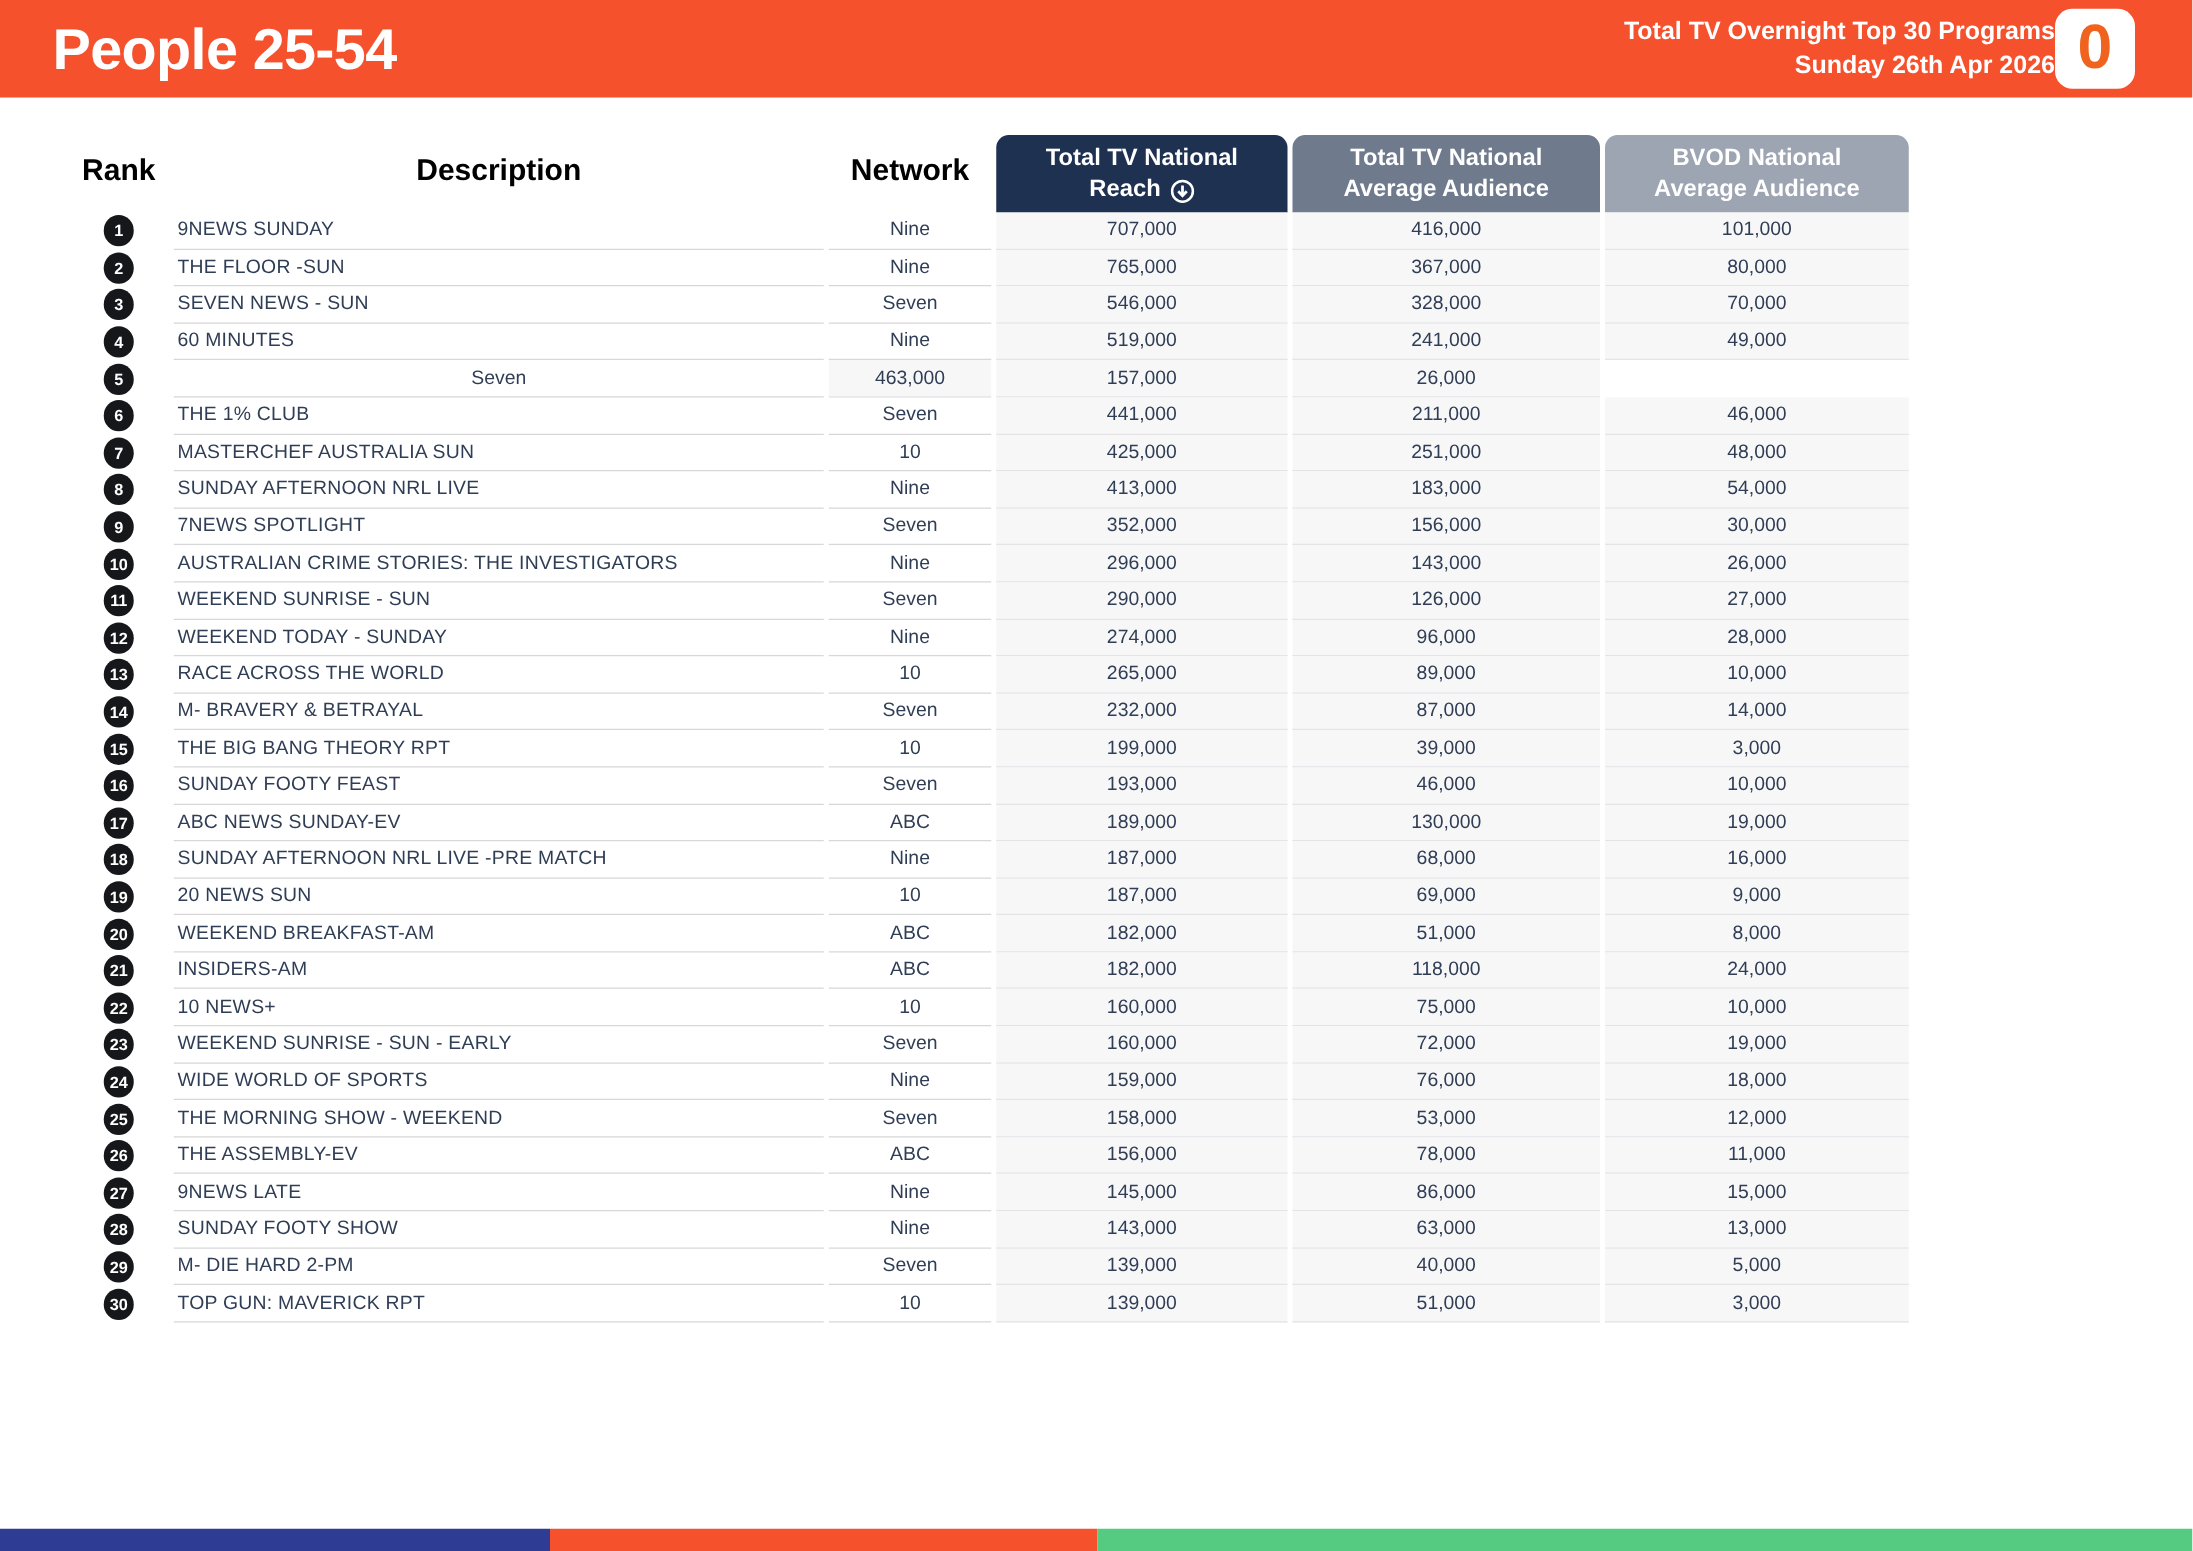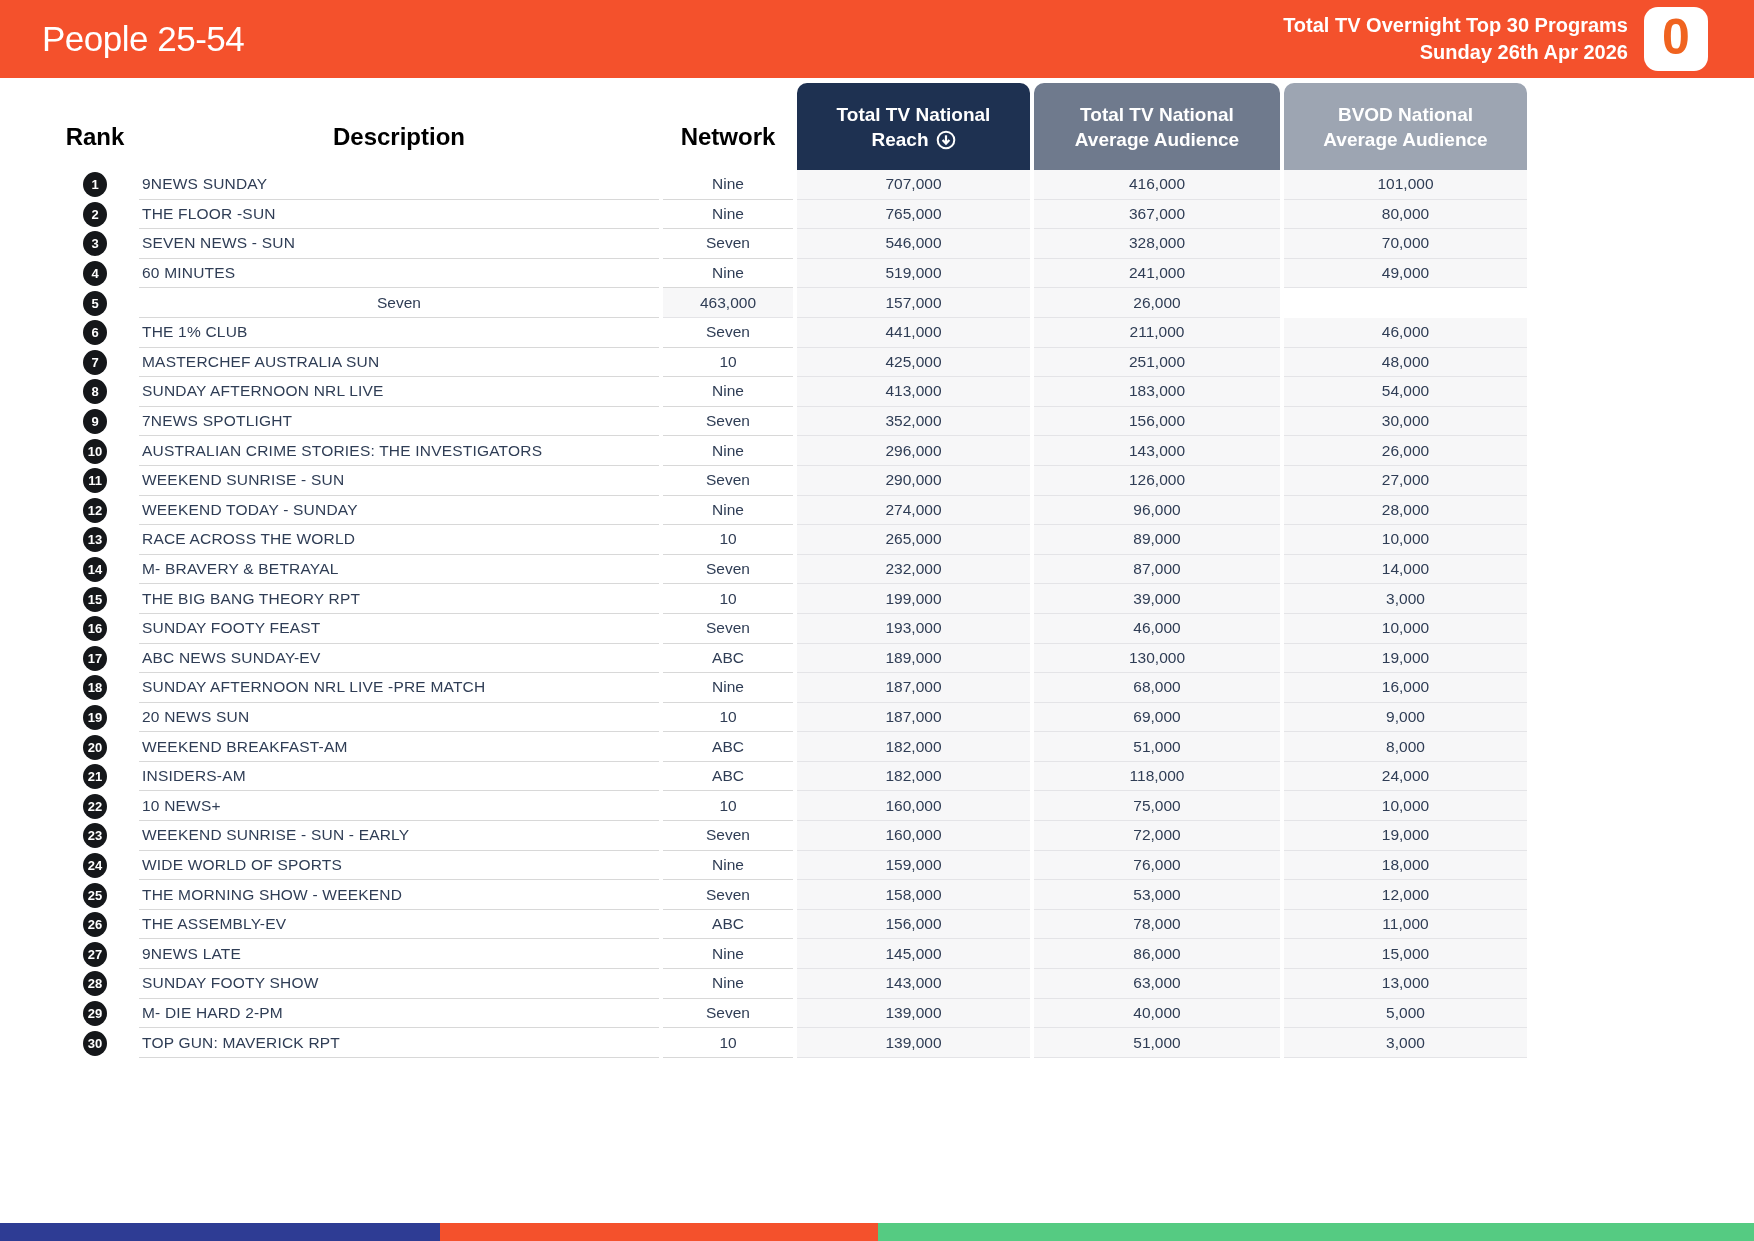--- a/index.html
+++ b/index.html
@@ -15,25 +15,25 @@
   .banner {
     height: 78px;
     background: #F4512C;
     display: flex;
     align-items: center;
     justify-content: space-between;
     padding: 0 46px 0 42px;
   }
   .banner-title {
     color: #ffffff;
-    font-size: 35px;
-    font-weight: normal;
+    font-size: 46px;
+    font-weight: bold;
     letter-spacing: -0.5px;
   }
-  .banner-right { display: flex; align-items: center; gap: 16px; }
+  .banner-right { display: flex; align-items: center; gap: 0; }
   .banner-meta {
     text-align: right;
     color: #ffffff;
     font-weight: bold;
     font-size: 20px;
     line-height: 27px;
   }
   .logo-tile {
     width: 64px; height: 64px;
     background: #ffffff;
@@ -59,21 +59,21 @@
   .thead { height: 92px; align-items: end; }
   .th-plain {
     color: #000000;
     font-size: 24px;
     font-weight: bold;
     text-align: center;
     align-self: center;
     padding-top: 26px;
   }
   .pill {
-    height: 87px;
+    height: 62px;
     border-radius: 10px 10px 0 0;
     color: #ffffff;
     font-size: 19px;
     font-weight: bold;
     display: flex;
     flex-direction: column;
     align-items: center;
     justify-content: center;
     line-height: 25px;
     text-align: center;

